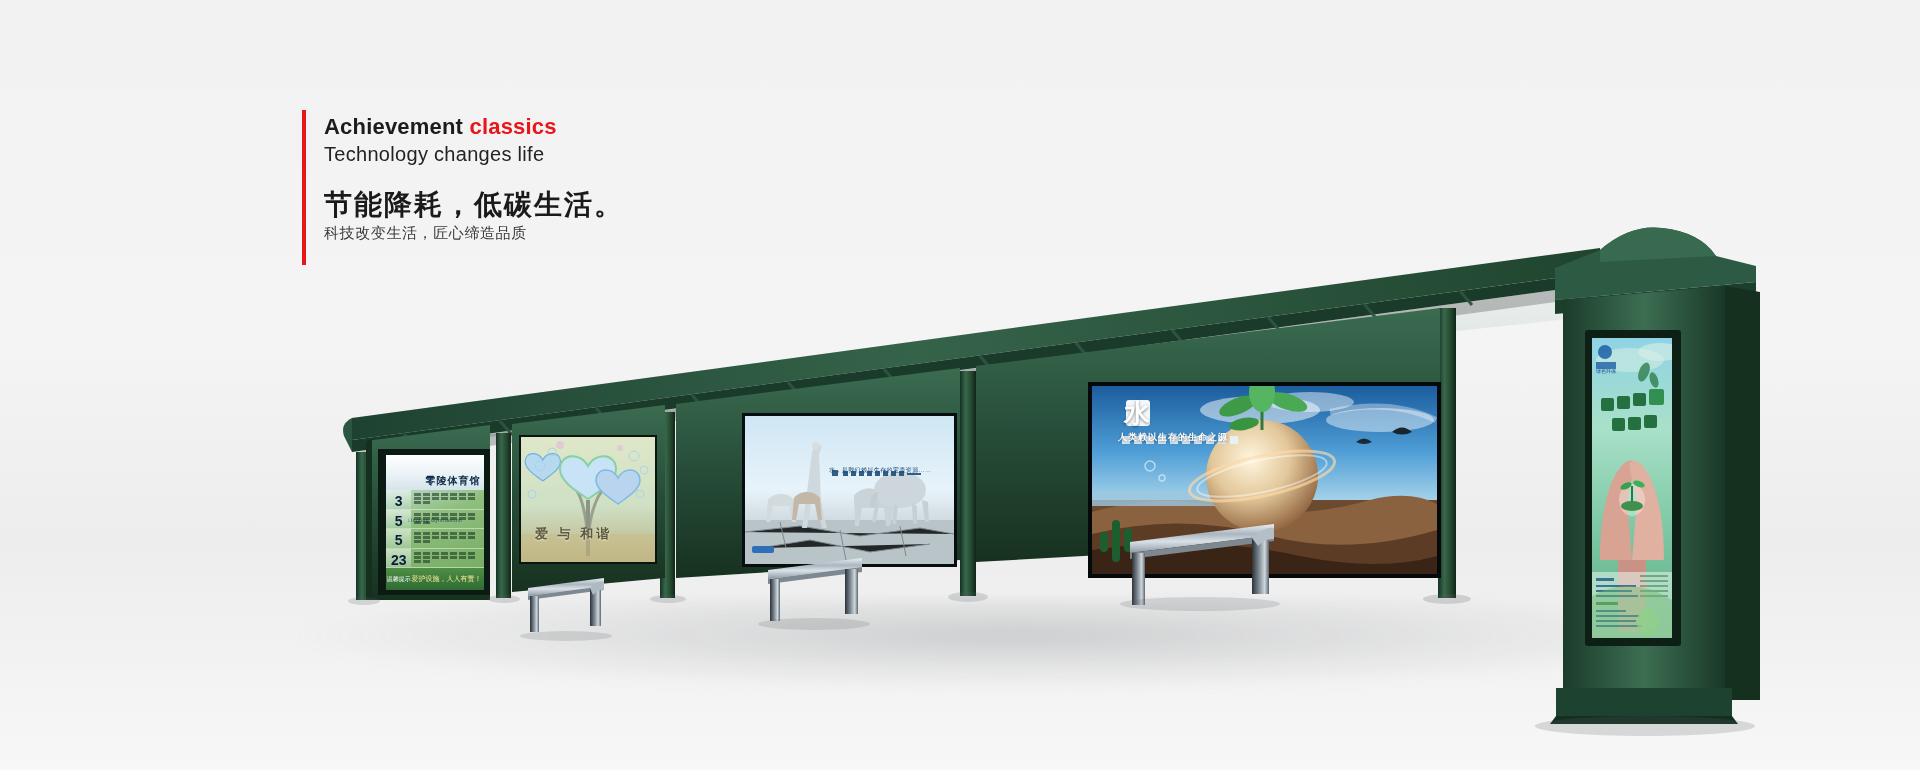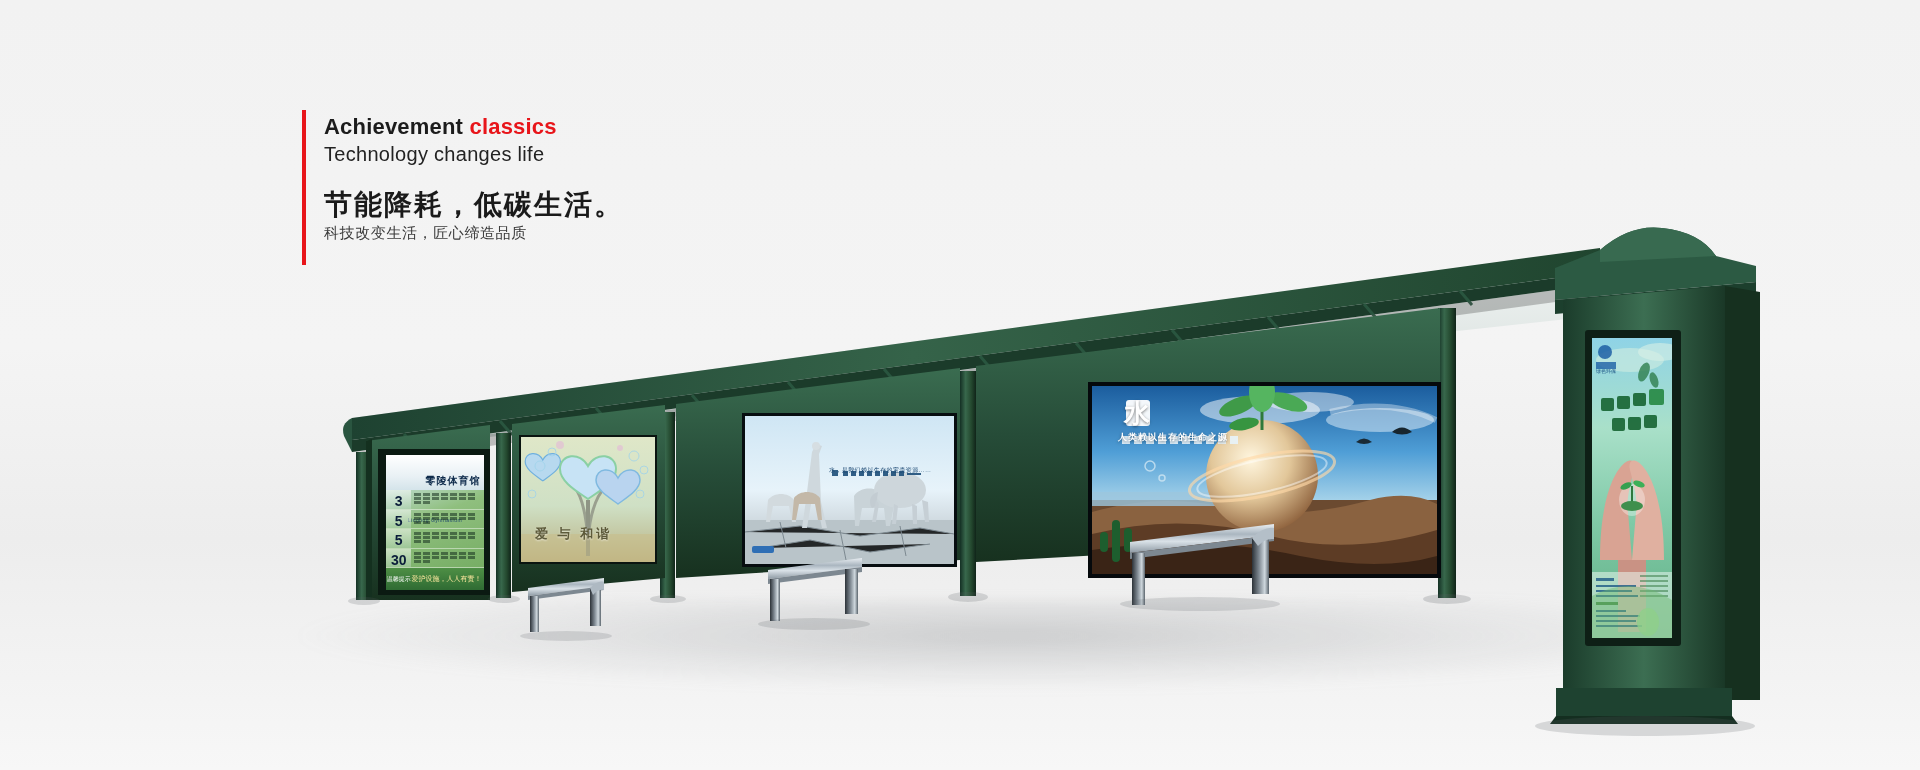--- a/index.html
+++ b/index.html
@@ -495,21 +495,21 @@
             <i></i>
             <i></i>
             <i></i>
             <i></i>
             <i></i>
             <i></i>
             <i></i>
         </div>
       </div>
       <div class="rb-row">
-        <div class="rb-num">30</div>
+        <div class="rb-num">23</div>
         <div class="rb-stops">
           <i></i>
             <i></i>
             <i></i>
             <i></i>
             <i></i>
             <i></i>
             <i></i>
             <i></i>
             <i></i>

